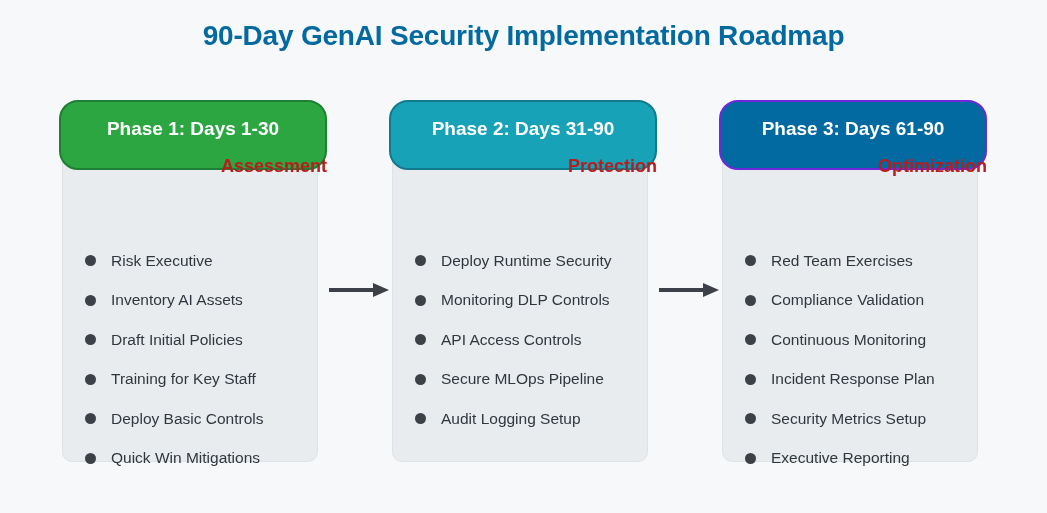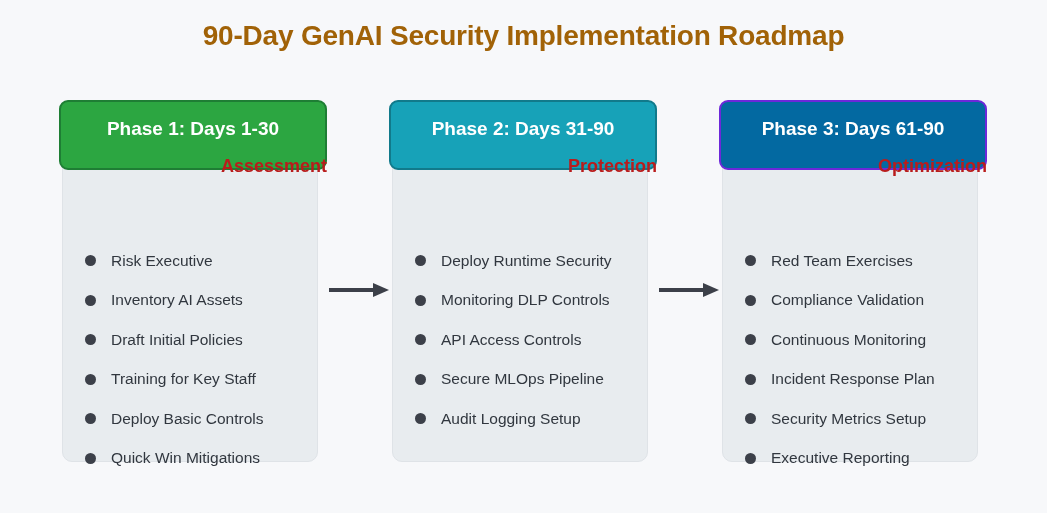--- a/index.html
+++ b/index.html
@@ -16,21 +16,21 @@
   }
 
   #diagram-title {
     position: absolute;
     left: 0;
     top: 20px;
     width: 1047px;
     text-align: center;
     font-size: 28px;
     font-weight: bold;
-    color: #a16207;
+    color: #0369a1;
     letter-spacing: -0.2px;
   }
 
   .phase-card {
     position: absolute;
     top: 100px;
     width: 268px;
     height: 370px;
   }
   #phase-card-1 { left: 59px; }
@@ -48,21 +48,21 @@
     border-radius: 10px;
     box-sizing: border-box;
   }
 
   .card-header {
     position: absolute;
     left: 0;
     top: 0;
     width: 268px;
     height: 70px;
-    border-radius: 9px;
+    border-radius: 19px;
     box-sizing: border-box;
     display: flex;
     align-items: flex-start;
     justify-content: center;
     padding-top: 16px;
   }
   #phase-header-1 { background: #2ca641; border: 2px solid #1e7e34; }
   #phase-header-2 { background: #17a2b8; border: 2px solid #117a8b; }
   #phase-header-3 { background: #0369a1; border: 2px solid #6d28d9; }
 

